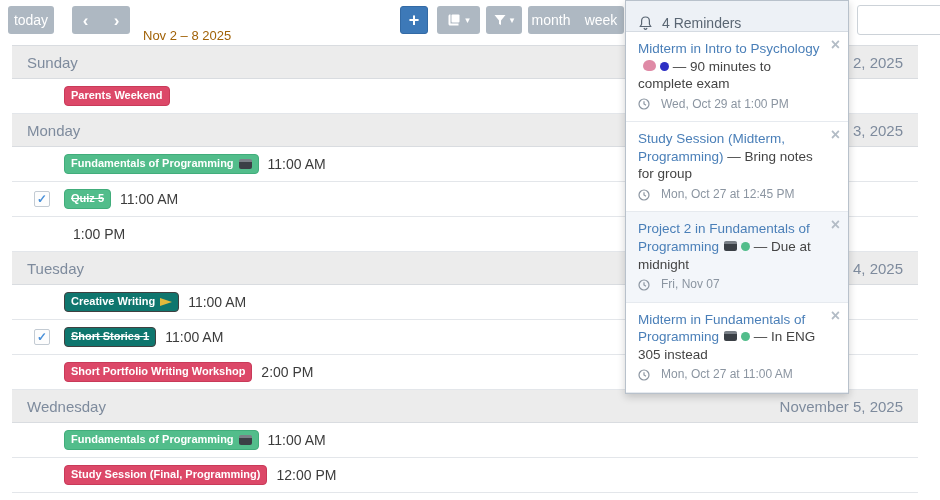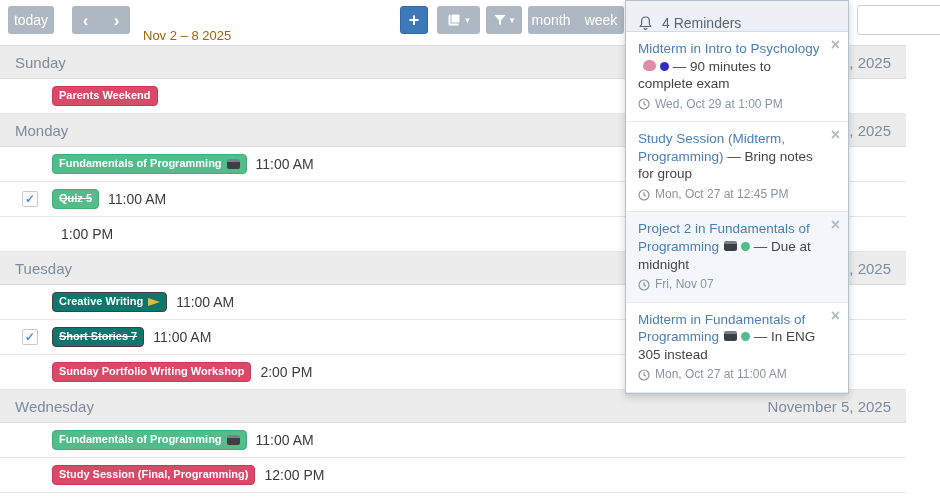--- a/index.html
+++ b/index.html
@@ -27,21 +27,21 @@
     font-size:18px; font-weight:bold; }
   .btn-book { left:437px; width:43px; }
   .btn-filter { left:486px; width:36px; }
   .caret { font-size:9px; line-height:1; }
   .view-group { left:528px; width:96px; display:flex; padding:0; }
   .view-seg { flex:1; display:flex; align-items:center; justify-content:center; font-size:14px; color:#fff; }
   .corner-box { position:absolute; left:857px; top:5px; width:90px; height:30px;
     background:#fff; border:1px solid #ccd2d8; border-radius:3px; }
 
   
-  .agenda { position:absolute; top:45px; left:0; width:906px; border-top:1px solid #d9dce0; }
+  .agenda { position:absolute; top:45px; left:12px; width:906px; border-top:1px solid #d9dce0; }
   .day-header {
     height:33px; background:#ececec; border-bottom:1px solid #d9dce0;
     display:flex; align-items:center; justify-content:space-between;
     padding:0 15px; color:#7e8b9d; font-size:15px;
   }
   .event-row {
     height:35px; background:#fff; border-bottom:1px solid #e3e6ea;
     display:flex; align-items:center; padding-left:52px; position:relative;
   }
   .checkbox {
@@ -84,21 +84,21 @@
   }
   .reminder-item.alt { background:#f3f6fa; }
   .r-title { color:#4a7fb8; text-decoration:none; cursor:pointer; }
   .r-desc { color:#444; }
   .r-close {
     position:absolute; top:5px; right:8px; color:#b3bcc6;
     font-size:16px; font-weight:bold; line-height:1; cursor:pointer;
   }
   .r-meta {
     margin-top:4px; color:#8b95a1; font-size:12px;
-    display:flex; align-items:center; gap:5px;
+    display:flex; align-items:center; gap:11px;
   }
   .dot { display:inline-block; width:9px; height:9px; border-radius:50%;
     margin-left:4px; vertical-align:0; }
   .dot-blue  { background:#2d2fc4; }
   .dot-green { background:#52bd8b; }
 
   svg { display:block; }
 </style>
 </head>
 <body>
@@ -178,25 +178,25 @@
   </div>
   <div class="event-row">
     <span class="badge badge-purple">
       <span>Creative Writing</span>
       <span class="emoji emoji-pencil"></span>
     </span>
     <span class="etime">11:00 AM</span>
   </div>
   <div class="event-row">
     <span class="checkbox">✓</span>
-    <span class="badge badge-purple strike">Short Stories 7</span>
-    <span class="etime">11:00 AM</span>
-  </div>
-  <div class="event-row">
-    <span class="badge badge-pink">Sunday Portfolio Writing Workshop</span>
+    <span class="badge badge-purple strike">Short Stories 1</span>
+    <span class="etime">11:00 AM</span>
+  </div>
+  <div class="event-row">
+    <span class="badge badge-pink">Short Portfolio Writing Workshop</span>
     <span class="etime">2:00 PM</span>
   </div>
 
   <div class="day-header">
     <span>Wednesday</span>
     <span>November 5, 2025</span>
   </div>
   <div class="event-row">
     <span class="badge badge-green">
       <span>Fundamentals of Programming</span>

